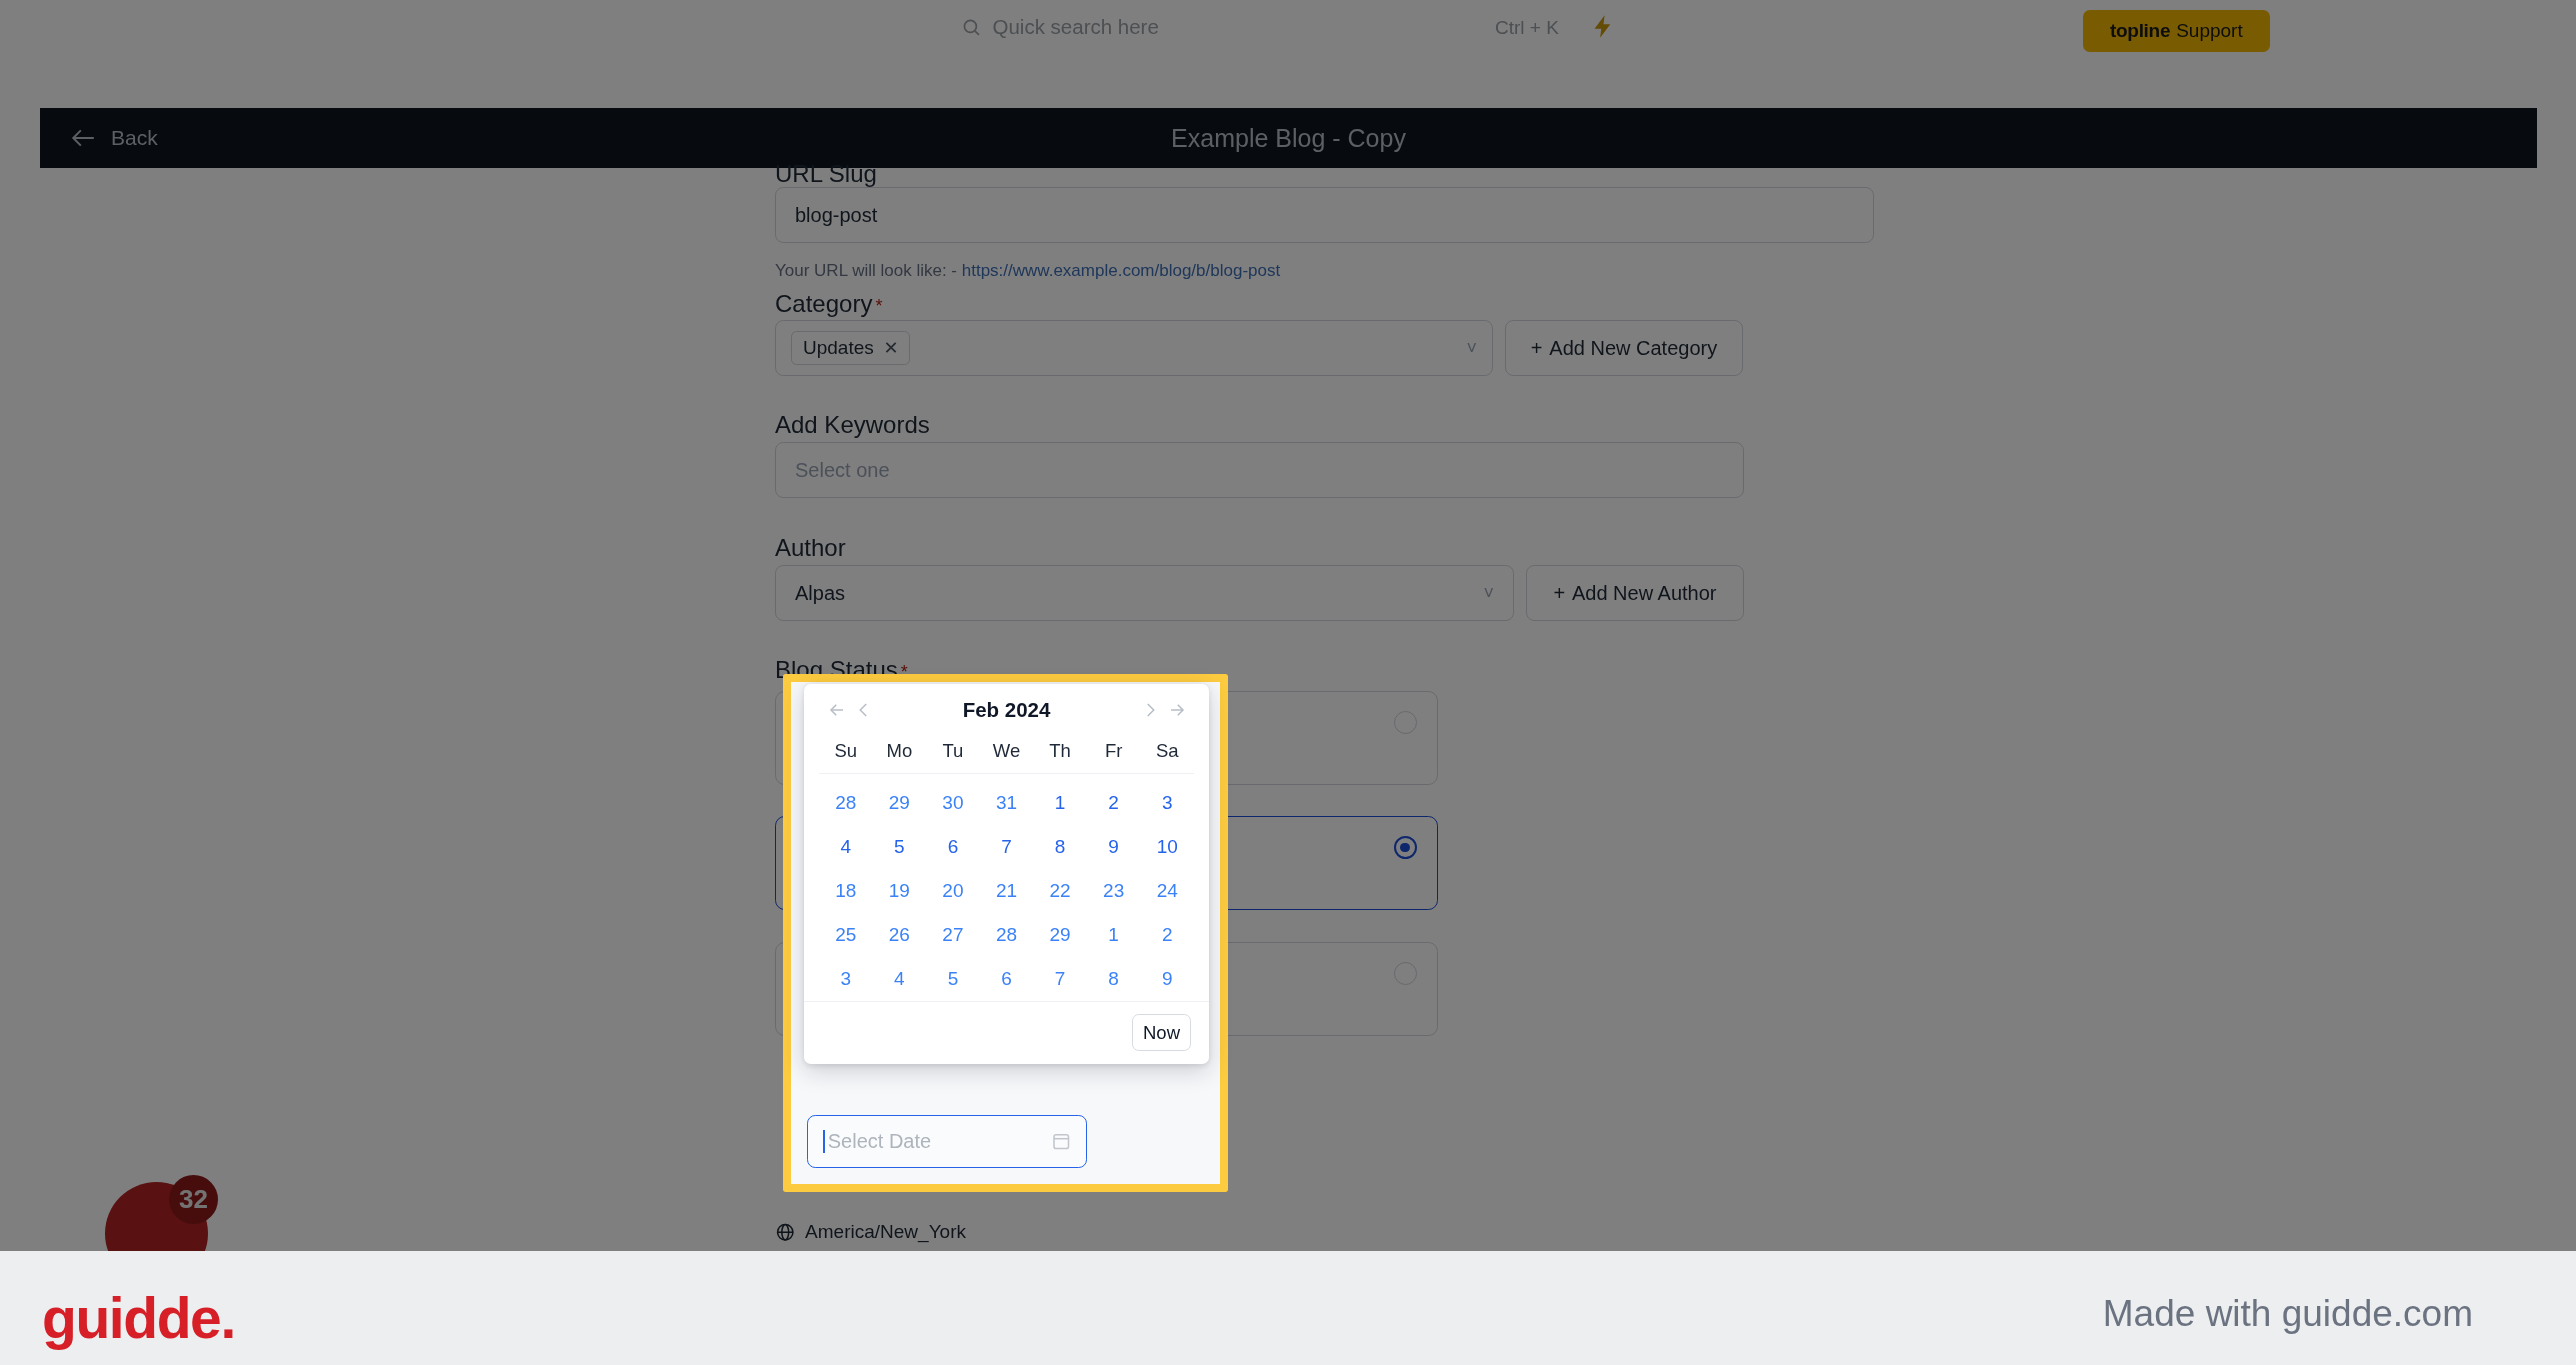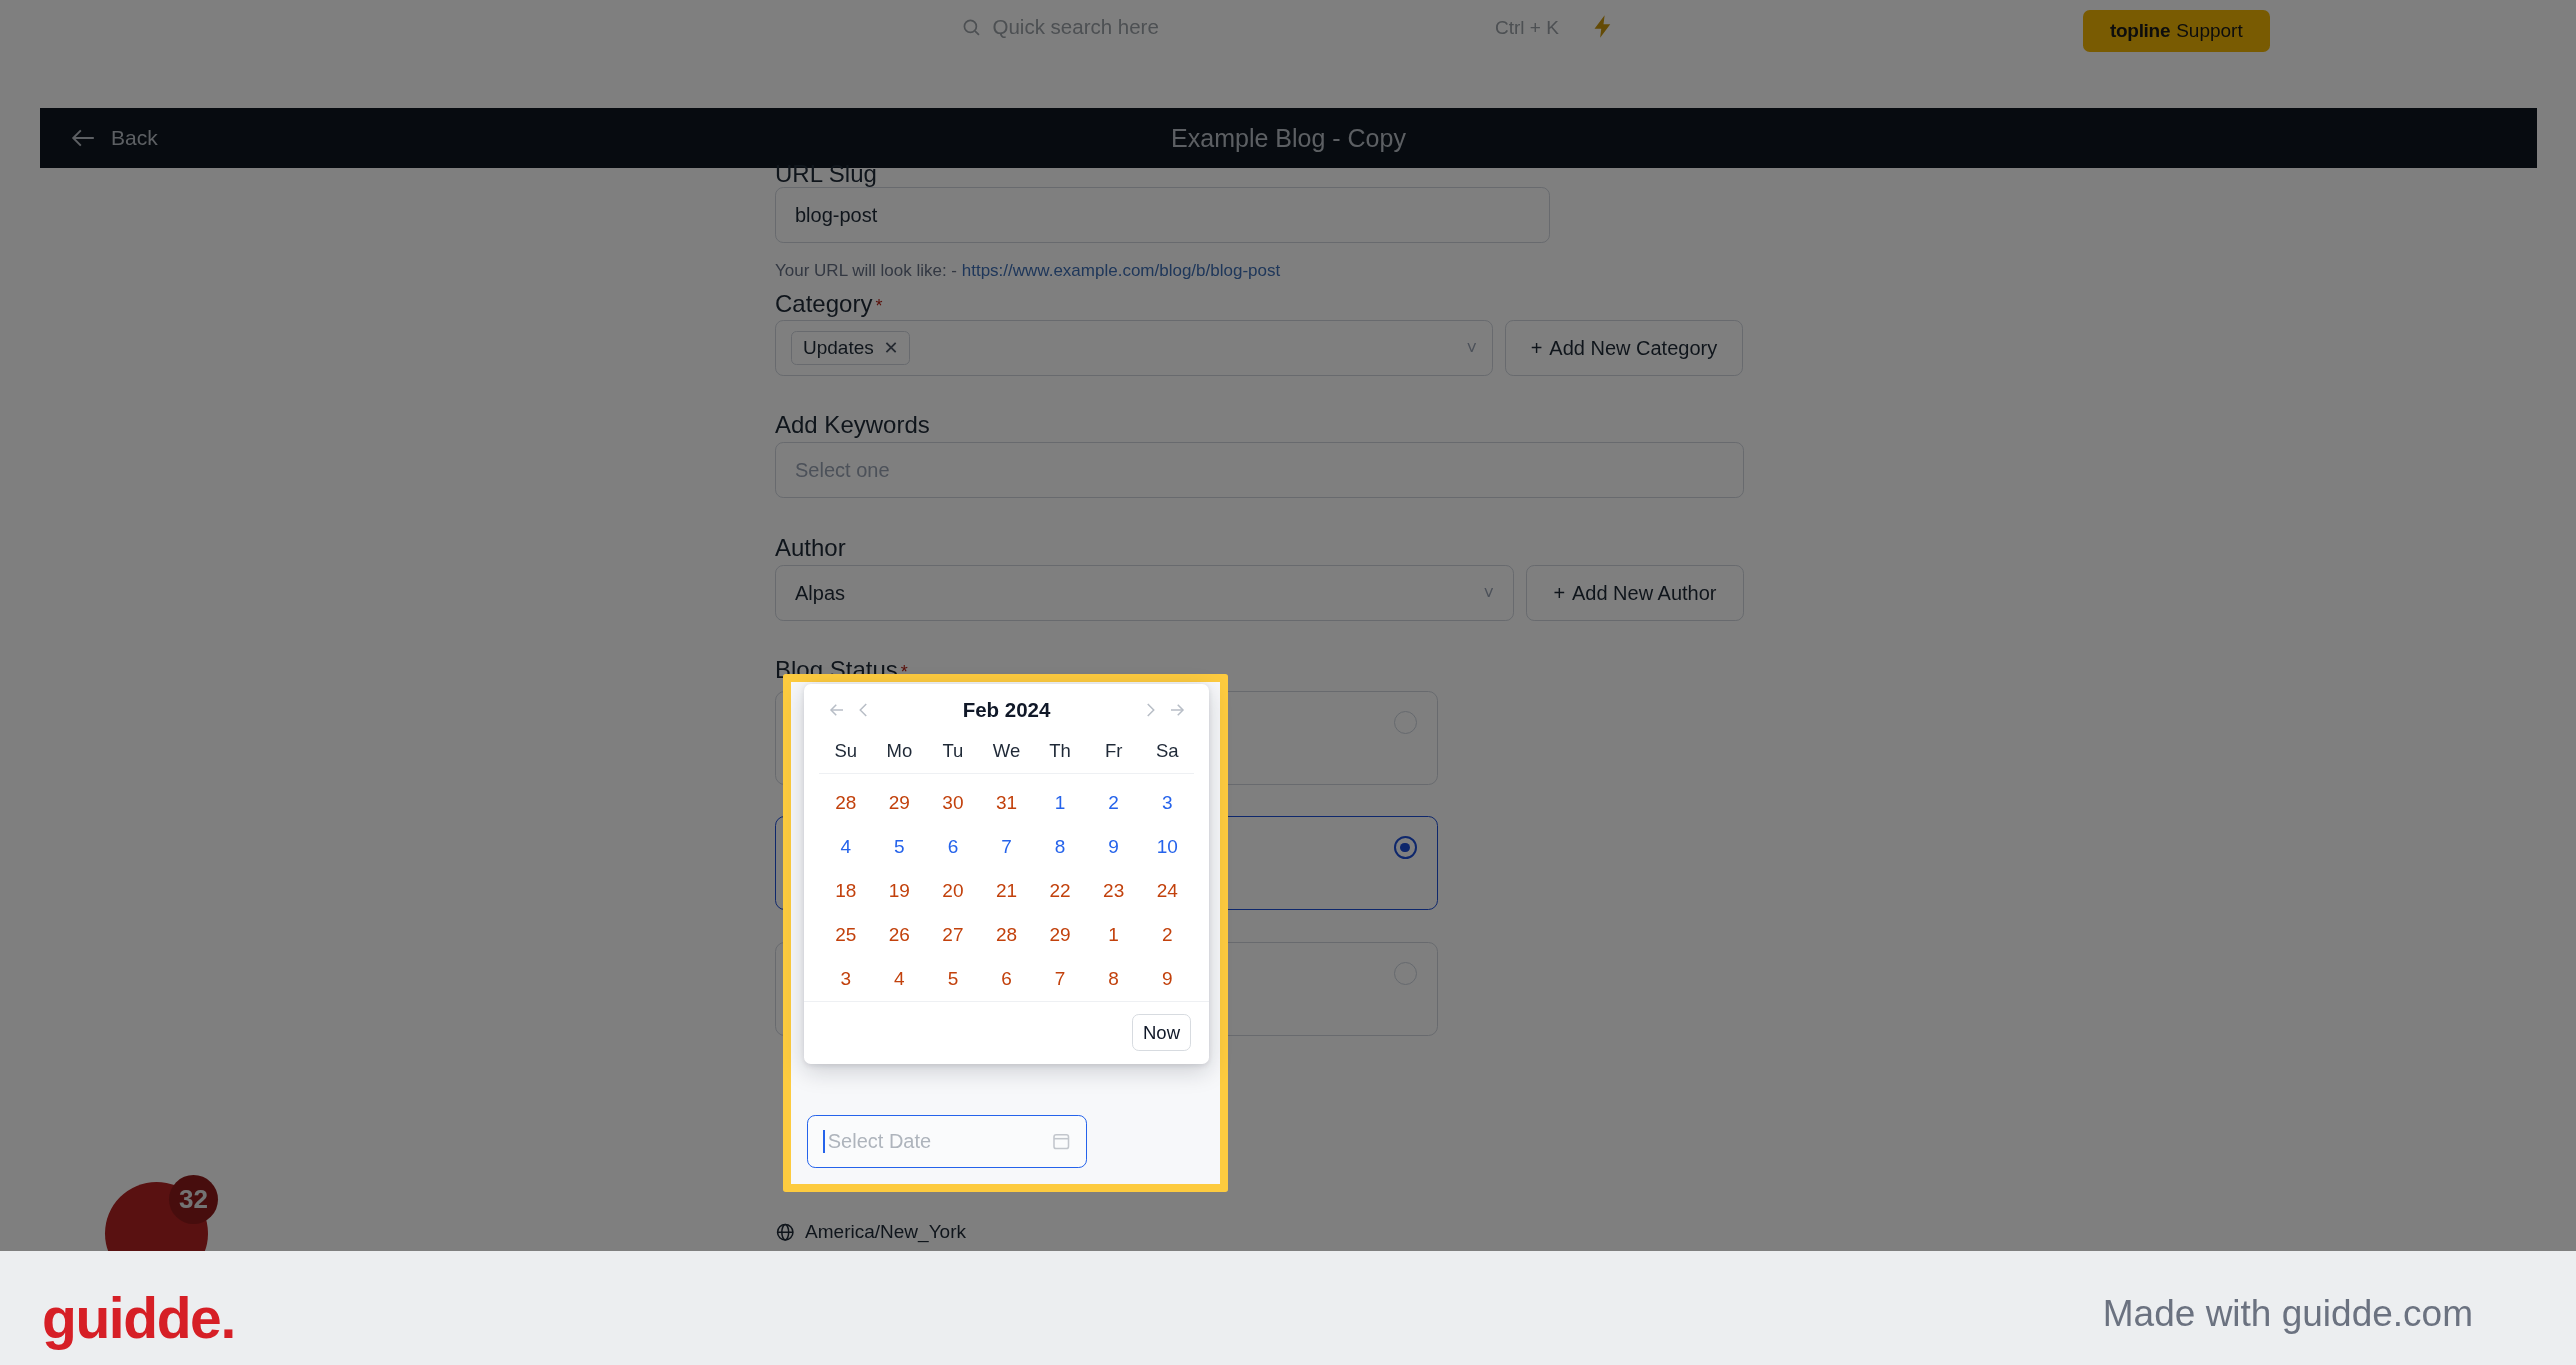--- a/index.html
+++ b/index.html
@@ -166,21 +166,21 @@
   .cal-grid { padding: 0 15px; }
   .cal-row { display: grid; grid-template-columns: repeat(7, 1fr); }
   .cal-dow {
     text-align: center; font-size: 18.5px; color: #1f2937; padding: 4.1px 0 11px;
   }
   .cal-sep { height: 0.7px; background: #eef0f3; margin: 0 0 6.8px; }
   .cal-cell {
     height: 44px; display: flex; align-items: center; justify-content: center;
     font-size: 19px; color: #2563eb; cursor: pointer; position: relative;
   }
-  .cal-cell.muted { color: #c2410c; cursor: default; }
+  .cal-cell.muted { color: #3b82f6; cursor: default; }
   .cal-cell.today .daybox {
     background: #f3f4f6; border-radius: 5.5px;
     width: 42px; height: 36px; display: flex; align-items: center; justify-content: center;
     position: relative;
   }
   .cal-cell.today .dot {
     position: absolute; right: 1.4px; top: 0.7px; width: 8.2px; height: 8.2px;
     border-radius: 50%; background: #2563eb;
   }
 
@@ -258,21 +258,21 @@
         <span>Back</span>
       </button>
       <div class="dark-title">Example Blog - Copy</div>
     </div>
 
     <div class="form-wrap">
 
       <div class="row" style="left:735px; top:-8.2px;">
         <span class="field-label">URL Slug</span>
       </div>
-      <div class="row inp" style="left:735px; top:19px; width:775px;">
+      <div class="row inp" style="left:735px; top:19px; width:1099px;">
         <span>blog-post</span>
       </div>
       <div class="row helper" style="left:735px; top:93px;">
         <span>Your URL will look like: -</span>
         <a href="#">https://www.example.com/blog/b/blog-post</a>
       </div>
 
       <div class="row" style="left:735px; top:122px;">
         <span class="field-label">Category</span>
         <span class="req">*</span>

